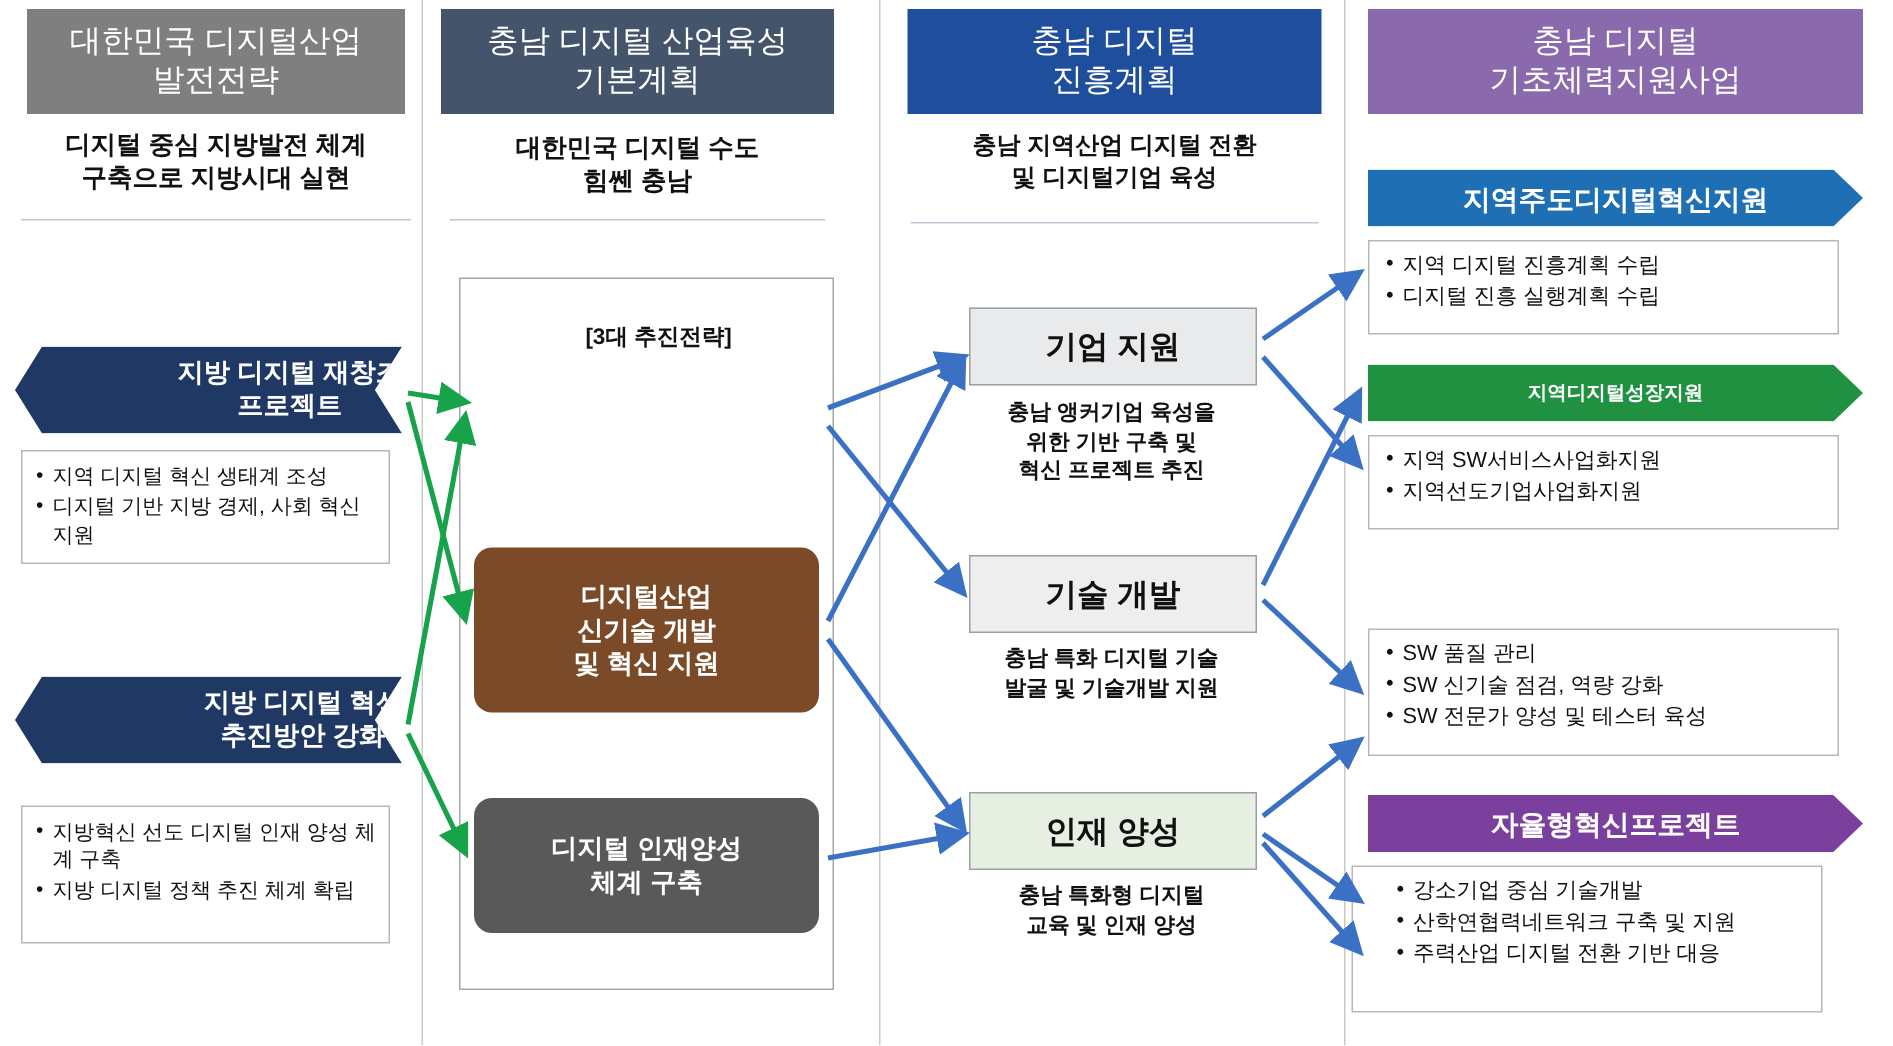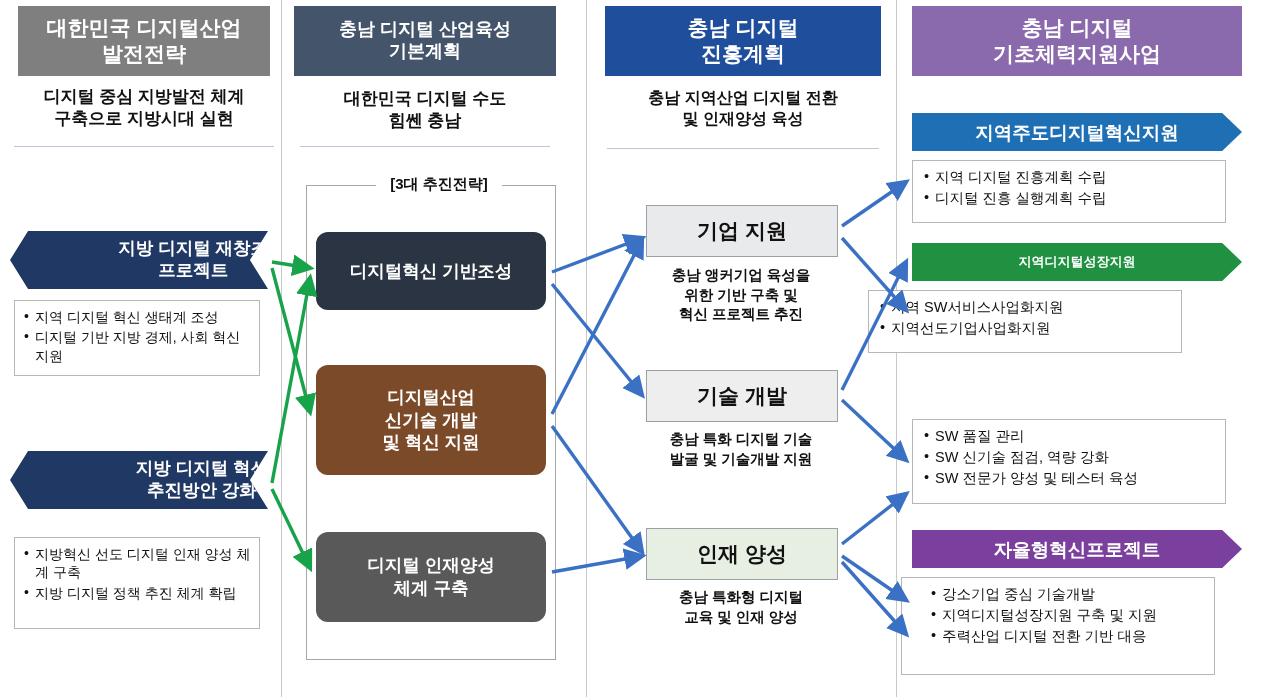--- a/index.html
+++ b/index.html
@@ -36,21 +36,21 @@
     background: #c9c9c9;
     z-index: 1;
   }
   .hdr {
     position: absolute;
     display: flex;
     align-items: center;
     justify-content: center;
     text-align: center;
     color: #ffffff;
-    font-weight: bold;
+    font-weight: normal;
     line-height: 1.22;
     z-index: 3;
   }
   .subtitle {
     position: absolute;
     text-align: center;
     font-weight: bold;
     line-height: 1.3;
     color: #111111;
     z-index: 3;
@@ -128,20 +128,21 @@
     box-sizing: border-box;
     z-index: 2;
   }
   .strategy-label {
     position: absolute;
     background: #ffffff;
     padding: 0 8px;
     font-weight: bold;
     text-align: center;
     z-index: 4;
+    margin-top: 40px;
   }
   .greybox {
     position: absolute;
     border: 1px solid #9aa0a6;
     display: flex;
     align-items: center;
     justify-content: center;
     text-align: right;
     font-weight: bold;
     z-index: 3;
@@ -163,21 +164,21 @@
 
   <div class="col-divider" style="left:281px;"></div>
   <div class="col-divider" style="left:586px;"></div>
   <div class="col-divider" style="left:896px;"></div>
 
   <div class="hdr" style="left:18px; top:6px; width:252px; height:70px; background:#7f7f7f; font-size:21px;">
     <span style="white-space:pre-line;">대한민국 디지털산업
 발전전략</span>
   </div>
 
-  <div class="hdr" style="left:294px; top:6px; width:262px; height:70px; background:#44546a; font-size:18px;">
+  <div class="hdr" style="left:294px; top:6px; width:262px; height:70px; background:#44546a; font-size:21px;">
     <span style="white-space:pre-line;">충남 디지털 산업육성
 기본계획</span>
   </div>
 
   <div class="hdr" style="left:605px; top:6px; width:276px; height:70px; background:#1f4e9c; font-size:21px;">
     <span style="white-space:pre-line;">충남 디지털
 진흥계획</span>
   </div>
 
   <div class="hdr" style="left:912px; top:6px; width:330px; height:70px; background:#8a6aad; font-size:21px;">
@@ -192,21 +193,21 @@
   <div class="rule" style="left:14px; top:146px; width:260px;"></div>
 
   <div class="subtitle" style="left:300px; top:88px; width:250px; font-size:17px;">
     <span style="white-space:pre-line;">대한민국 디지털 수도
 힘쎈 충남</span>
   </div>
   <div class="rule" style="left:300px; top:146px; width:250px;"></div>
 
   <div class="subtitle" style="left:600px; top:88px; width:286px; font-size:16px;">
     <span style="white-space:pre-line;">충남 지역산업 디지털 전환
-및 인재양성 육성</span>
+및 디지털기업 육성</span>
   </div>
   <div class="rule" style="left:607px; top:148px; width:272px;"></div>
 
   <div class="chev" style="left:10px; top:231px; width:258px; height:58px; font-size:17.5px; background:#1f3864;">
     <span style="white-space:pre-line;">지방 디지털 재창조
 프로젝트</span>
   </div>
   <div class="bullets" style="left:14px; top:300px; width:246px; height:76px; padding:7px 8px; font-size:14px;">
     <ul>
       <li>지역  디지털  혁신  생태계  조성</li>
@@ -223,23 +224,20 @@
       <li>지방혁신 선도 디지털 인재 양성 체계 구축</li>
       <li>지방 디지털 정책 추진 체계 확립</li>
     </ul>
   </div>
 
   <div class="strategy-frame" style="left:306px; top:185px; width:250px; height:475px;"></div>
   <div class="strategy-label" style="left:376px; top:175px; width:110px; font-size:15px;">
     <span>[3대 추진전략]</span>
   </div>
 
-  <div class="midbox" style="left:316px; top:232px; width:230px; height:78px; background:#2b3442; font-size:17.5px;">
-    <span style="white-space:pre-line;">디지털혁신 기반조성</span>
-  </div>
 
   <div class="midbox" style="left:316px; top:365px; width:230px; height:110px; background:#7b4a28; font-size:17.5px;">
     <span style="white-space:pre-line;">디지털산업
 신기술 개발
 및 혁신 지원</span>
   </div>
 
   <div class="midbox" style="left:316px; top:532px; width:230px; height:90px; background:#595959; font-size:17.5px;">
     <span style="white-space:pre-line;">디지털 인재양성
 체계 구축</span>
@@ -276,42 +274,42 @@
   <div class="bullets" style="left:912px; top:160px; width:314px; height:63px; padding:7px 10px; font-size:14.5px;">
     <ul>
       <li>지역  디지털  진흥계획  수립</li>
       <li>디지털 진흥 실행계획 수립</li>
     </ul>
   </div>
 
   <div class="chev-right" style="left:912px; top:243px; width:330px; height:38px; background:#1f9141; font-size:13px;">
     <span>지역디지털성장지원</span>
   </div>
-  <div class="bullets" style="left:868px; top:290px; width:314px; height:63px; padding:7px 10px; font-size:14.5px;">
+  <div class="bullets" style="left:912px; top:290px; width:314px; height:63px; padding:7px 10px; font-size:14.5px;">
     <ul>
       <li>지역 SW서비스사업화지원</li>
       <li>지역선도기업사업화지원</li>
     </ul>
   </div>
 
   <div class="bullets" style="left:912px; top:419px; width:314px; height:85px; padding:7px 10px; font-size:14.5px;">
     <ul>
       <li>SW 품질 관리</li>
       <li>SW 신기술 점검, 역량 강화</li>
       <li>SW 전문가 양성 및 테스터 육성</li>
     </ul>
   </div>
 
   <div class="chev-right" style="left:912px; top:530px; width:330px; height:38px; background:#7b3f9d; font-size:18.5px;">
     <span>자율형혁신프로젝트</span>
   </div>
   <div class="bullets" style="left:901px; top:577px; width:314px; height:98px; padding:7px 28px; font-size:14.5px;">
     <ul>
       <li>강소기업 중심 기술개발</li>
-      <li>지역디지털성장지원 구축 및 지원</li>
+      <li>산학연협력네트워크 구축 및 지원</li>
       <li>주력산업 디지털 전환 기반 대응</li>
     </ul>
   </div>
 
   <svg id="arrow-layer" viewBox="0 0 1262 697">
     <defs>
       <marker id="mgreen" markerWidth="7" markerHeight="7" refX="5.2" refY="3.2" orient="auto">
         <path d="M0,0 L6.6,3.2 L0,6.4 z" fill="#18a24a"></path>
       </marker>
       <marker id="mblue" markerWidth="7" markerHeight="7" refX="5.2" refY="3.2" orient="auto">

